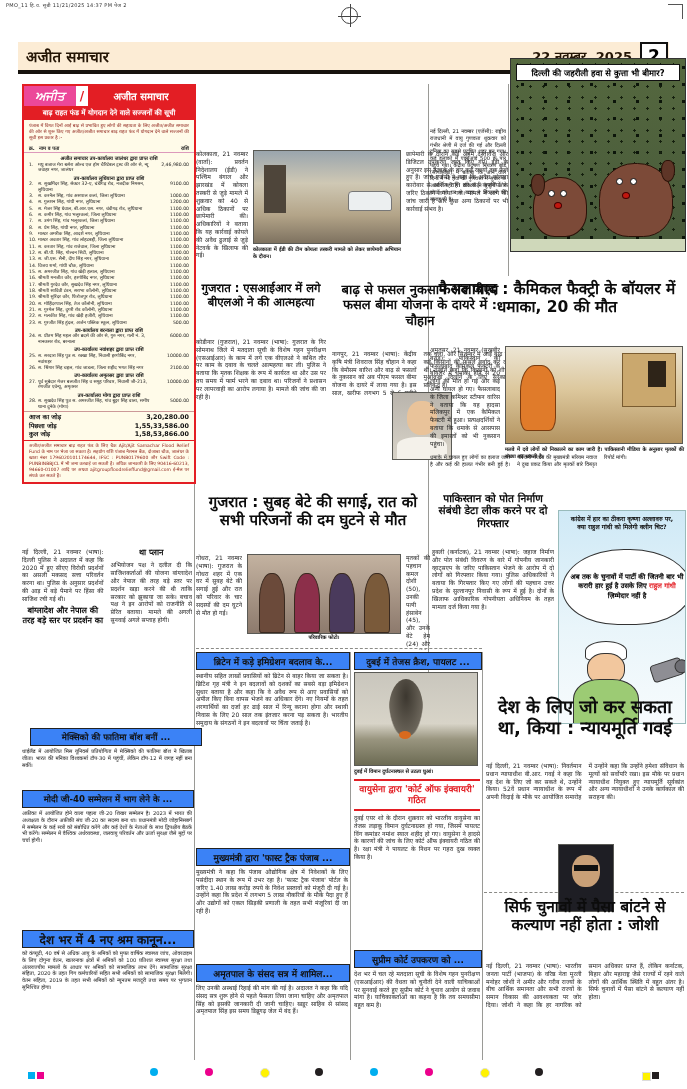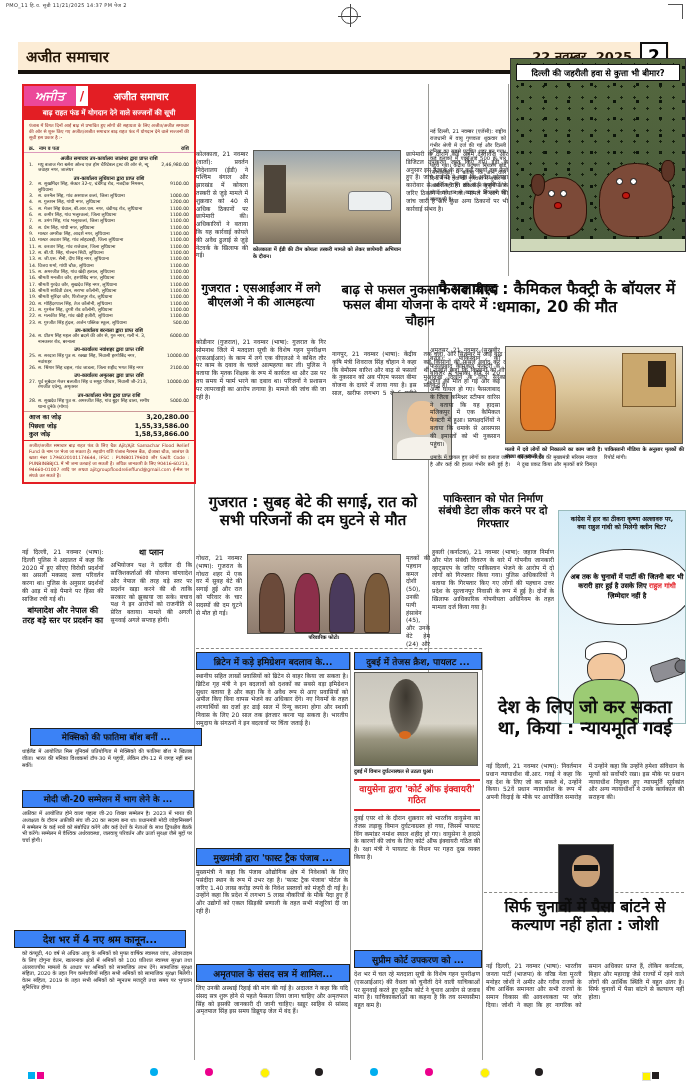--- a/index.html
+++ b/index.html
@@ -301,24 +301,24 @@
 
   <div class="abs body-sm j cols2" style="left:22px;top:548px;width:170px;height:176px;overflow:hidden;">
     <span>नई दिल्ली, 21 नवम्बर (भाषा): दिल्ली पुलिस ने अदालत में कहा कि 2020 में हुए सीएए विरोधी प्रदर्शनों का असली मकसद सत्ता परिवर्तन करना था। पुलिस के अनुसार प्रदर्शनों की आड़ में बड़े पैमाने पर हिंसा की साजिश रची गई थी।</span>
     <div class="inset-bold">बांग्लादेश और नेपाल की तरह बड़े स्तर पर प्रदर्शन का था प्लान</div>
     <span>अभियोजन पक्ष ने दलील दी कि साजिशकर्ताओं की योजना बांग्लादेश और नेपाल की तरह बड़े स्तर पर प्रदर्शन खड़ा करने की थी ताकि सरकार को झुकाया जा सके। बचाव पक्ष ने इन आरोपों को राजनीति से प्रेरित बताया। मामले की अगली सुनवाई अगले सप्ताह होगी।</span>
   </div>
 
   <div class="abs headbox" style="left:22px;top:728px;width:170px;height:16px;font-size:8.6px;margin-left:8px;">मेक्सिको की फातिमा बॉश बनीं ...</div>
   <div class="abs body-xs j" style="left:22px;top:748px;width:170px;height:38px;overflow:hidden;">थाईलैंड में आयोजित मिस यूनिवर्स प्रतियोगिता में मेक्सिको की फातिमा बॉश ने खिताब जीता। भारत की मनिका विश्वकर्मा टॉप-30 में पहुंचीं, लेकिन टॉप-12 में जगह नहीं बना सकीं।</div>
 
-  <div class="abs headbox" style="left:22px;top:790px;width:170px;height:16px;font-size:8.6px;">मोदी जी-20 सम्मेलन में भाग लेने के ...</div>
+  <div class="abs headbox" style="left:22px;top:790px;width:170px;height:16px;font-size:8.6px;">मोदी जी-40 सम्मेलन में भाग लेने के ...</div>
   <div class="abs body-xs j" style="left:22px;top:810px;width:170px;height:116px;overflow:hidden;">अफ्रीका में आयोजित होने वाला पहला जी-20 शिखर सम्मेलन है। 2023 में भारत की अध्यक्षता के दौरान अफ्रीकी संघ जी-20 का सदस्य बना था। प्रधानमंत्री मोदी जोहानिसबर्ग में सम्मेलन के कई सत्रों को संबोधित करेंगे और कई देशों के नेताओं के साथ द्विपक्षीय बैठकें भी करेंगे। सम्मेलन में वैश्विक अर्थव्यवस्था, जलवायु परिवर्तन और ऊर्जा सुरक्षा जैसे मुद्दों पर चर्चा होगी।</div>
 
-  <div class="abs headbox" style="left:14px;top:930px;width:170px;height:16px;font-size:10px;">देश भर में 4 नए श्रम कानून...</div>
+  <div class="abs headbox" style="left:22px;top:930px;width:170px;height:16px;font-size:12px;">देश भर में 4 नए श्रम कानून...</div>
   <div class="abs body-xs j" style="left:22px;top:950px;width:170px;height:110px;overflow:hidden;">को कंप्यूटी, 40 वर्ष से अधिक आयु के श्रमिकों को मुफ्त वार्षिक स्वास्थ्य जांच, ओवरटाइम के लिए दोगुना वेतन, खतरनाक क्षेत्रों में श्रमिकों को 100 प्रतिशत स्वास्थ्य सुरक्षा तथा अंतरराज्यीय मामलों के आधार पर श्रमिकों को सामाजिक लाभ देंगे। सामाजिक सुरक्षा संहिता, 2020 के तहत गिग कर्मचारियों सहित सभी श्रमिकों को सामाजिक सुरक्षा मिलेगी। वेतन संहिता, 2019 के तहत सभी श्रमिकों को न्यूनतम मजदूरी तथा समय पर भुगतान सुनिश्चित होगा।</div>
 
   <div class="abs" style="left:196px;top:150px;width:312px;height:130px;display:flex;gap:5px;">
     <div class="body-sm j" style="flex:0 0 52px;overflow:hidden;">कोलकाता, 21 नवम्बर (वार्ता): प्रवर्तन निदेशालय (ईडी) ने पश्चिम बंगाल और झारखंड में कोयला तस्करी से जुड़े मामले में शुक्रवार को 40 से अधिक ठिकानों पर छापेमारी की। अधिकारियों ने बताया कि यह कार्रवाई कोयले की अवैध ढुलाई से जुड़े नेटवर्क के खिलाफ की गई।</div>
     <div style="flex:0 0 146px;">
       <div id="coal-photo" class="photo">
         <div class="door"></div>
           <div class="car"></div>
       </div>
       <div class="caption j" style="margin-top:2px;">कोलकाता में ईडी की टीम कोयला तस्करी मामले को लेकर छापेमारी अभियान के दौरान।</div>

